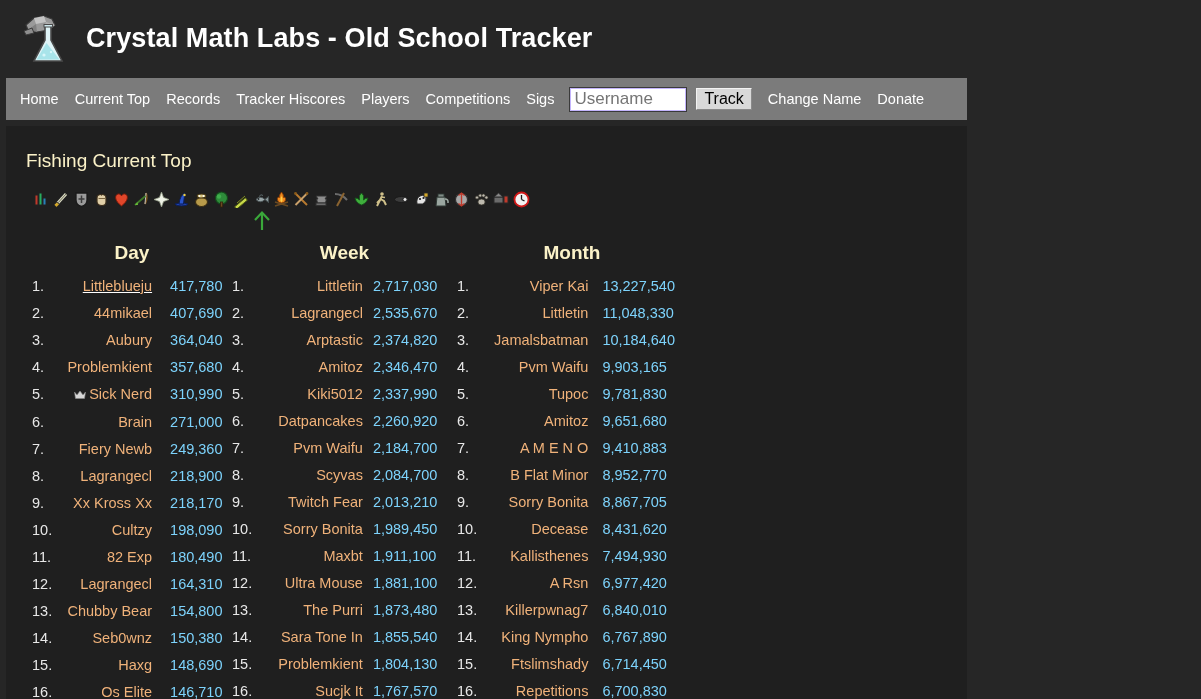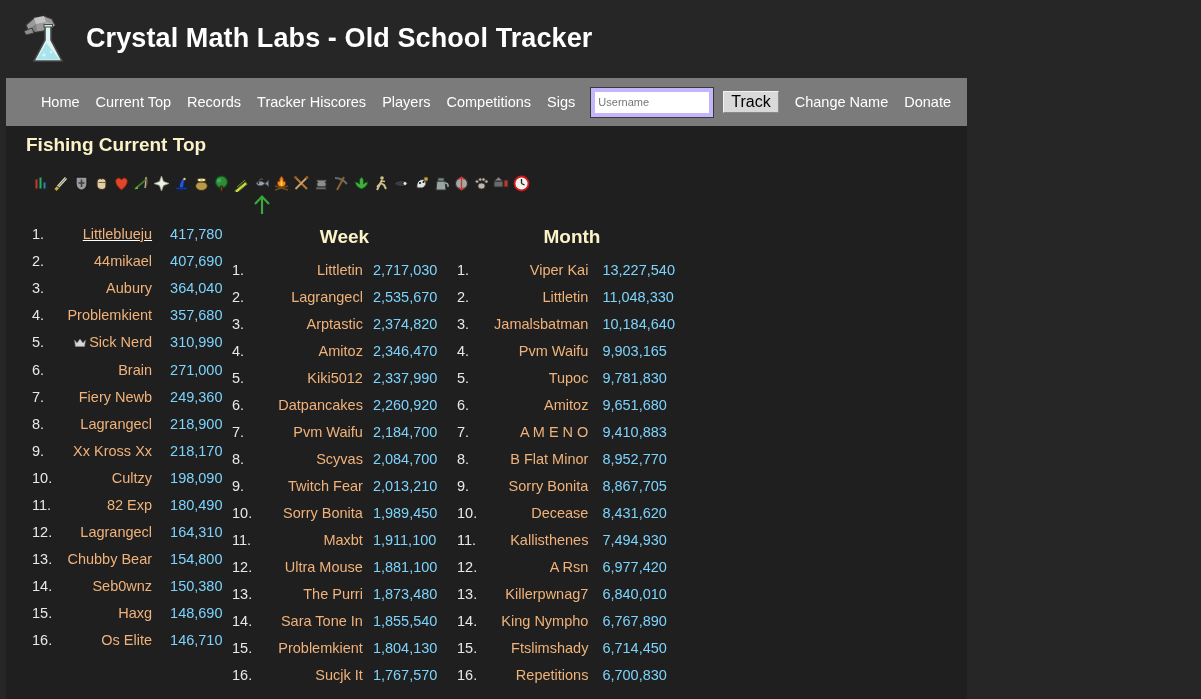--- a/index.html
+++ b/index.html
@@ -44,44 +44,43 @@
     font-weight: bold;
     letter-spacing: 0.1px;
     white-space: nowrap;
   }
 
   
   .navbar {
     position: absolute;
     left: 6px; top: 78px;
     width: 961px;
-    height: 48px;
+    height: 42px;
     background: #7b7b7b;
     display: flex;
     align-items: center;
     box-sizing: border-box;
     padding-left: 14px;
-    justify-content: flex-end;
   }
   .nav-link {
     color: #ffffff;
     font-size: 14.5px;
     text-decoration: none;
     margin-right: 16px;
     white-space: nowrap;
     cursor: pointer;
   }
   .nav-input {
     width: 108px;
     height: 19px;
-    font-size: 11px;
+    font-size: 17px;
     font-family: "Liberation Sans", sans-serif;
     color: #ef4444;
     background: #ffffff;
-    border: 4px solid #c4b5fd;
+    border: 1px solid #c4b5fd;
     outline: 1px solid #3a3a3a;
     padding: 1px 3px;
     margin-right: 10px;
     box-sizing: content-box;
   }
   .nav-button {
     height: 22px;
     font-size: 16px;
     font-family: "Liberation Sans", sans-serif;
     color: #000000;
@@ -99,22 +98,22 @@
     position: absolute;
     left: 6px; top: 126px;
     width: 961px;
     height: 573px;
     background: #1f1f1f;
     box-sizing: border-box;
   }
   .page-title {
     color: #fbf2c8;
     font-size: 19px;
-    margin: 8px 0 0 20px;
-    font-weight: bold;
+    margin: 24px 0 0 20px;
+    font-weight: normal;
   }
 
   
   .skillbar {
     position: relative;
     margin: 16px 0 0 26px;
     display: flex;
     align-items: center;
     height: 22px;
   }
@@ -449,20 +448,21 @@
         <svg width="22" height="22" viewBox="0 0 22 22">
           <line x1="11" y1="20" x2="11" y2="3" stroke="#3aa83a" stroke-width="2.2"></line>
           <path d="M4 10 L11 2.5 L18 10" stroke="#3aa83a" stroke-width="2.2" fill="none"></path>
         </svg>
       </span>
     </div>
 
     <div class="boards">
 
       <div class="board board-0">
+        <div class="board-title">Day</div>
         <table class="lb">
             <tbody>
               <tr>
                 <td class="rank">1.</td>
                 <td class="pname"><a href="#" class="hovered">Littleblueju</a></td>
                 <td class="xp">417,780</td>
               </tr>
               <tr>
                 <td class="rank">2.</td>
                 <td class="pname"><a href="#">44mikael</a></td>

